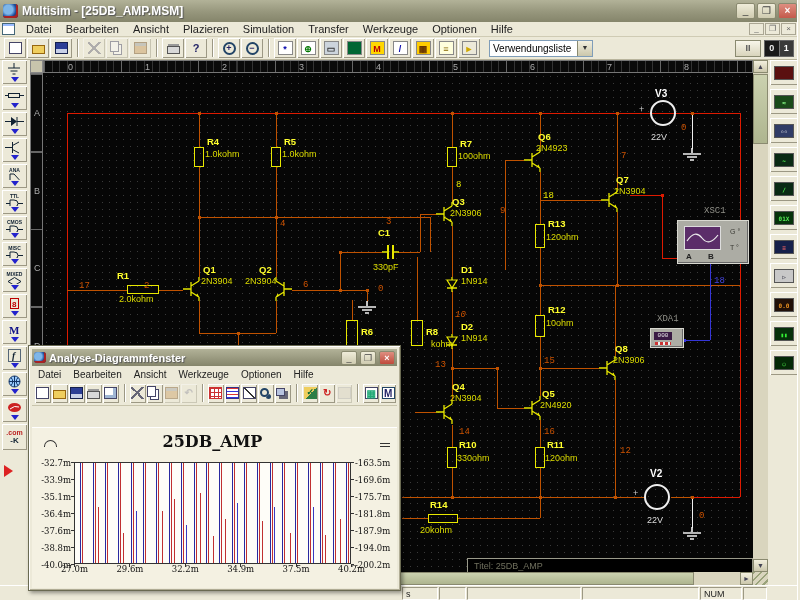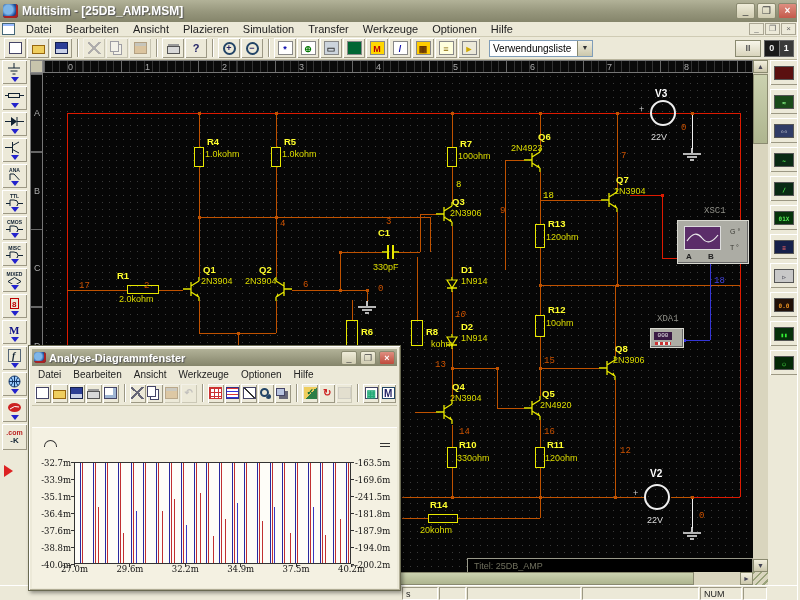--- a/index.html
+++ b/index.html
@@ -565,21 +565,21 @@
         <path d="M8 5 V19 M0 12 H8 M8 9 L16 4 M16 4 V0 M8 15 L16 20 M16 20 V24" stroke="#E8E800" fill="none" stroke-width="1.3"></path>
         <path d="M12.5 18.8 L16 20 L14.5 16.6 Z" fill="#E8E800"></path>
       </svg></div>
     <div class="refl" style="left: 499px; top: 315px;">Q5</div>
     <div class="vall" style="left: 497px; top: 327px;">2N4920</div>
     <div style="position: absolute; left: 481px; top: 75px; width: 20px; height: 24px;"><svg width="20" height="24" style="overflow:visible">
         <path d="M8 5 V19 M0 12 H8 M8 9 L16 4 M16 4 V0 M8 15 L16 20 M16 20 V24" stroke="#E8E800" fill="none" stroke-width="1.3"></path>
         <path d="M12.5 18.8 L16 20 L14.5 16.6 Z" fill="#E8E800"></path>
       </svg></div>
     <div class="refl" style="left: 495px; top: 58px;">Q6</div>
-    <div class="vall" style="left: 468px; top: 70px;">2N4923</div>
+    <div class="vall" style="left: 493px; top: 70px;">2N4923</div>
     <div style="position: absolute; left: 558px; top: 115px; width: 20px; height: 24px;"><svg width="20" height="24" style="overflow:visible">
         <path d="M8 5 V19 M0 12 H8 M8 9 L16 4 M16 4 V0 M8 15 L16 20 M16 20 V24" stroke="#E8E800" fill="none" stroke-width="1.3"></path>
         <path d="M12.5 18.8 L16 20 L14.5 16.6 Z" fill="#E8E800"></path>
       </svg></div>
     <div class="refl" style="left: 573px; top: 101px;">Q7</div>
     <div class="vall" style="left: 571px; top: 113px;">2N3904</div>
     <div style="position: absolute; left: 556px; top: 283px; width: 20px; height: 24px;"><svg width="20" height="24" style="overflow:visible">
         <path d="M8 5 V19 M0 12 H8 M8 9 L16 4 M16 4 V0 M8 15 L16 20 M16 20 V24" stroke="#E8E800" fill="none" stroke-width="1.3"></path>
         <path d="M12.5 18.8 L16 20 L14.5 16.6 Z" fill="#E8E800"></path>
       </svg></div>
@@ -738,20 +738,21 @@
       <div class="atb">
         <div class="ai ai-excel">▦</div>
       </div>
       <div class="atb">
         <div class="ai ai-mcad">M</div>
       </div>
     </div>
   <div class="abs" id="anpanel">
     <div id="arcdeco"></div>
     <div id="rdeco"></div>
+    <div id="plottitle">25DB_AMP</div>
     <div id="plotbox">
         <div class="spike" style="left: 5px; top: 0px; height: 100px; background: rgb(42, 42, 160);"></div>
         <div class="spike" style="left: 7px; top: 0px; height: 100px; background: rgb(192, 48, 48);"></div>
         <div class="spike" style="left: 18px; top: 0px; height: 100px; background: rgb(42, 42, 160);"></div>
         <div class="spike" style="left: 20px; top: 0px; height: 100px; background: rgb(192, 48, 48);"></div>
         <div class="spike" style="left: 30px; top: 0px; height: 100px; background: rgb(42, 42, 160);"></div>
         <div class="spike" style="left: 32px; top: 0px; height: 100px; background: rgb(192, 48, 48);"></div>
         <div class="spike" style="left: 43px; top: 0px; height: 100px; background: rgb(42, 42, 160);"></div>
         <div class="spike" style="left: 45px; top: 0px; height: 100px; background: rgb(192, 48, 48);"></div>
         <div class="spike" style="left: 56px; top: 0px; height: 100px; background: rgb(42, 42, 160);"></div>
@@ -819,21 +820,21 @@
         <div class="ytick" style="left: 2px; top: 98px; width: 37px; text-align: right;">-37.6m</div>
         <div class="tickmark" style="left: 39px; top: 102px; width: 3px; height: 1px; position: absolute;"></div>
         <div class="ytick" style="left: 2px; top: 115px; width: 37px; text-align: right;">-38.8m</div>
         <div class="tickmark" style="left: 39px; top: 119px; width: 3px; height: 1px; position: absolute;"></div>
         <div class="ytick" style="left: 2px; top: 132px; width: 37px; text-align: right;">-40.0m</div>
         <div class="tickmark" style="left: 39px; top: 136px; width: 3px; height: 1px; position: absolute;"></div>
         <div class="ytick" style="left: 323px; top: 30px;">-163.5m</div>
         <div class="tickmark" style="left: 319px; top: 34px; width: 3px; height: 1px; position: absolute;"></div>
         <div class="ytick" style="left: 323px; top: 47px; text-align: center;">-169.6m</div>
         <div class="tickmark" style="left: 319px; top: 51px; width: 3px; height: 1px; position: absolute;"></div>
-        <div class="ytick" style="left: 323px; top: 64px;">-241.5m</div>
+        <div class="ytick" style="left: 323px; top: 64px;">-175.7m</div>
         <div class="tickmark" style="left: 319px; top: 68px; width: 3px; height: 1px; position: absolute;"></div>
         <div class="ytick" style="left: 323px; top: 81px;">-181.8m</div>
         <div class="tickmark" style="left: 319px; top: 85px; width: 3px; height: 1px; position: absolute;"></div>
         <div class="ytick" style="left: 323px; top: 98px;">-187.9m</div>
         <div class="tickmark" style="left: 319px; top: 102px; width: 3px; height: 1px; position: absolute;"></div>
         <div class="ytick" style="left: 323px; top: 115px;">-194.0m</div>
         <div class="tickmark" style="left: 319px; top: 119px; width: 3px; height: 1px; position: absolute;"></div>
         <div class="ytick" style="left: 323px; top: 132px;">-200.2m</div>
         <div class="tickmark" style="left: 319px; top: 136px; width: 3px; height: 1px; position: absolute;"></div>
         <div class="xtick" style="left: 29px;">27.0m</div>

